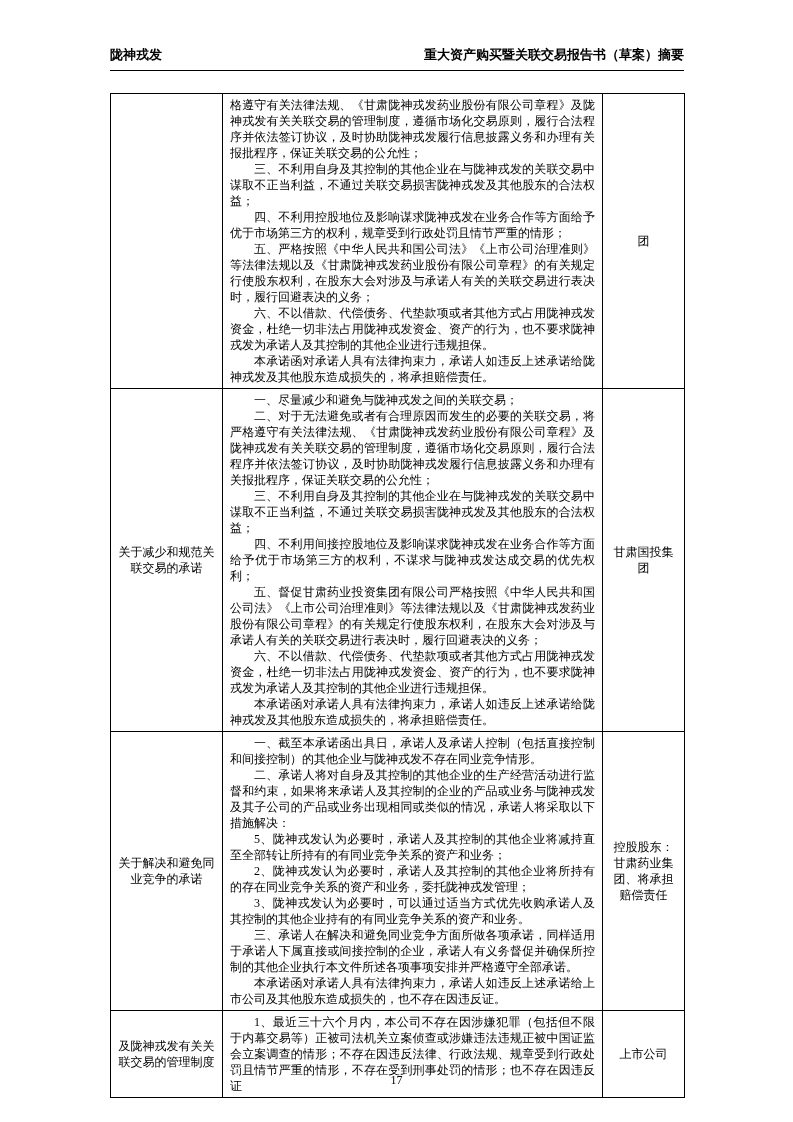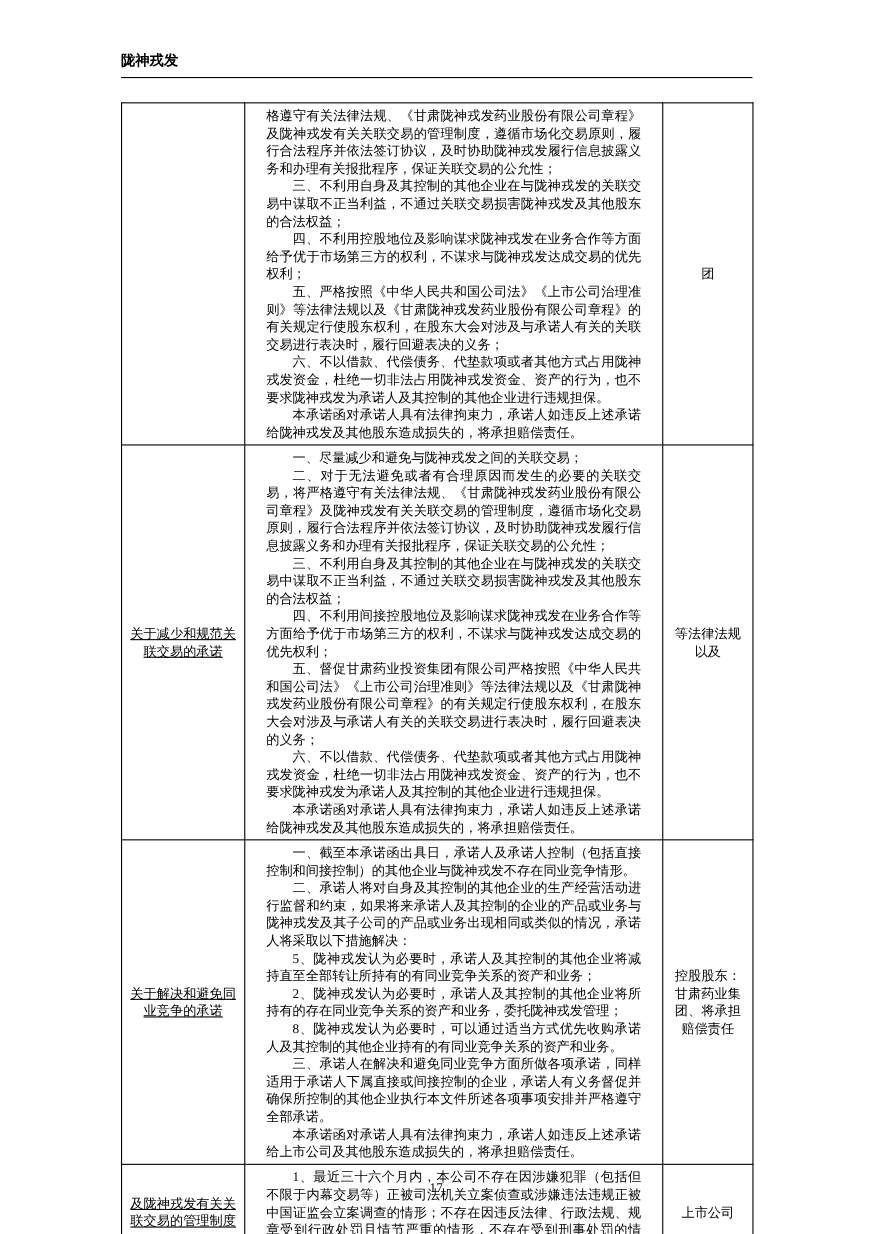--- a/index.html
+++ b/index.html
@@ -38,24 +38,23 @@
     vertical-align: middle;
     font-size: 12px;
     line-height: 16px;
   }
   col.col-title  { width: 112px; }
   col.col-content{ width: 380px; }
   col.col-party  { width: 82px; }
   td.c-title {
     text-align: center;
     padding: 9px 6px;
-    text-decoration: underline;
   }
   td.c-content {
-    padding: 3px 19px;
+    padding: 3px 7px;
     text-align: justify;
     margin-left: 44px;
   }
   td.c-content p {
     text-indent: 2em;
     text-align: justify;
   }
   td.c-content p.noind { text-indent: 0; }
   td.c-party {
     text-align: center;
@@ -70,67 +69,68 @@
     font-size: 12px;
   }
 </style>
 </head>
 <body>
 
 <div class="page">
 
   <div class="doc-header">
     <span>陇神戎发</span>
+    <span>重大资产购买暨关联交易报告书（草案）摘要</span>
   </div>
 
   <table class="doc-table">
     <colgroup>
       <col class="col-title">
       <col class="col-content">
       <col class="col-party">
     </colgroup>
     <tbody>
 
       <tr>
         <td class="c-title"></td>
         <td class="c-content">
           <p class="noind">格遵守有关法律法规、《甘肃陇神戎发药业股份有限公司章程》及陇神戎发有关关联交易的管理制度，遵循市场化交易原则，履行合法程序并依法签订协议，及时协助陇神戎发履行信息披露义务和办理有关报批程序，保证关联交易的公允性；</p>
           <p>三、不利用自身及其控制的其他企业在与陇神戎发的关联交易中谋取不正当利益，不通过关联交易损害陇神戎发及其他股东的合法权益；</p>
-          <p>四、不利用控股地位及影响谋求陇神戎发在业务合作等方面给予优于市场第三方的权利，不谋求与陇神戎发达成交易的优先权利；</p>
+          <p>四、不利用控股地位及影响谋求陇神戎发在业务合作等方面给予优于市场第三方的权利，规章受到行政处罚且情节严重的情形；</p>
           <p>五、严格按照《中华人民共和国公司法》《上市公司治理准则》等法律法规以及《甘肃陇神戎发药业股份有限公司章程》的有关规定行使股东权利，在股东大会对涉及与承诺人有关的关联交易进行表决时，履行回避表决的义务；</p>
           <p>六、不以借款、代偿债务、代垫款项或者其他方式占用陇神戎发资金，杜绝一切非法占用陇神戎发资金、资产的行为，也不要求陇神戎发为承诺人及其控制的其他企业进行违规担保。</p>
           <p>本承诺函对承诺人具有法律拘束力，承诺人如违反上述承诺给陇神戎发及其他股东造成损失的，将承担赔偿责任。</p>
         </td>
         <td class="c-party">团</td>
       </tr>
 
       <tr>
         <td class="c-title">关于减少和规范关联交易的承诺</td>
         <td class="c-content">
           <p>一、尽量减少和避免与陇神戎发之间的关联交易；</p>
           <p>二、对于无法避免或者有合理原因而发生的必要的关联交易，将严格遵守有关法律法规、《甘肃陇神戎发药业股份有限公司章程》及陇神戎发有关关联交易的管理制度，遵循市场化交易原则，履行合法程序并依法签订协议，及时协助陇神戎发履行信息披露义务和办理有关报批程序，保证关联交易的公允性；</p>
           <p>三、不利用自身及其控制的其他企业在与陇神戎发的关联交易中谋取不正当利益，不通过关联交易损害陇神戎发及其他股东的合法权益；</p>
           <p>四、不利用间接控股地位及影响谋求陇神戎发在业务合作等方面给予优于市场第三方的权利，不谋求与陇神戎发达成交易的优先权利；</p>
           <p>五、督促甘肃药业投资集团有限公司严格按照《中华人民共和国公司法》《上市公司治理准则》等法律法规以及《甘肃陇神戎发药业股份有限公司章程》的有关规定行使股东权利，在股东大会对涉及与承诺人有关的关联交易进行表决时，履行回避表决的义务；</p>
           <p>六、不以借款、代偿债务、代垫款项或者其他方式占用陇神戎发资金，杜绝一切非法占用陇神戎发资金、资产的行为，也不要求陇神戎发为承诺人及其控制的其他企业进行违规担保。</p>
           <p>本承诺函对承诺人具有法律拘束力，承诺人如违反上述承诺给陇神戎发及其他股东造成损失的，将承担赔偿责任。</p>
         </td>
-        <td class="c-party">等法律法规以及</td>
+        <td class="c-party">甘肃国投集团</td>
       </tr>
 
       <tr>
         <td class="c-title">关于解决和避免同业竞争的承诺</td>
         <td class="c-content">
           <p>一、截至本承诺函出具日，承诺人及承诺人控制（包括直接控制和间接控制）的其他企业与陇神戎发不存在同业竞争情形。</p>
           <p>二、承诺人将对自身及其控制的其他企业的生产经营活动进行监督和约束，如果将来承诺人及其控制的企业的产品或业务与陇神戎发及其子公司的产品或业务出现相同或类似的情况，承诺人将采取以下措施解决：</p>
           <p>5、陇神戎发认为必要时，承诺人及其控制的其他企业将减持直至全部转让所持有的有同业竞争关系的资产和业务；</p>
           <p>2、陇神戎发认为必要时，承诺人及其控制的其他企业将所持有的存在同业竞争关系的资产和业务，委托陇神戎发管理；</p>
-          <p>8、陇神戎发认为必要时，可以通过适当方式优先收购承诺人及其控制的其他企业持有的有同业竞争关系的资产和业务。</p>
+          <p>3、陇神戎发认为必要时，可以通过适当方式优先收购承诺人及其控制的其他企业持有的有同业竞争关系的资产和业务。</p>
           <p>三、承诺人在解决和避免同业竞争方面所做各项承诺，同样适用于承诺人下属直接或间接控制的企业，承诺人有义务督促并确保所控制的其他企业执行本文件所述各项事项安排并严格遵守全部承诺。</p>
-          <p>本承诺函对承诺人具有法律拘束力，承诺人如违反上述承诺给上市公司及其他股东造成损失的，将承担赔偿责任。</p>
+          <p>本承诺函对承诺人具有法律拘束力，承诺人如违反上述承诺给上市公司及其他股东造成损失的，也不存在因违反证。</p>
         </td>
         <td class="c-party">控股股东：甘肃药业集团、将承担赔偿责任</td>
       </tr>
 
       <tr>
         <td class="c-title">及陇神戎发有关关联交易的管理制度</td>
         <td class="c-content">
           <p>1、最近三十六个月内，本公司不存在因涉嫌犯罪（包括但不限于内幕交易等）正被司法机关立案侦查或涉嫌违法违规正被中国证监会立案调查的情形；不存在因违反法律、行政法规、规章受到行政处罚且情节严重的情形，不存在受到刑事处罚的情形；也不存在因违反证</p>
         </td>
         <td class="c-party">上市公司</td>

